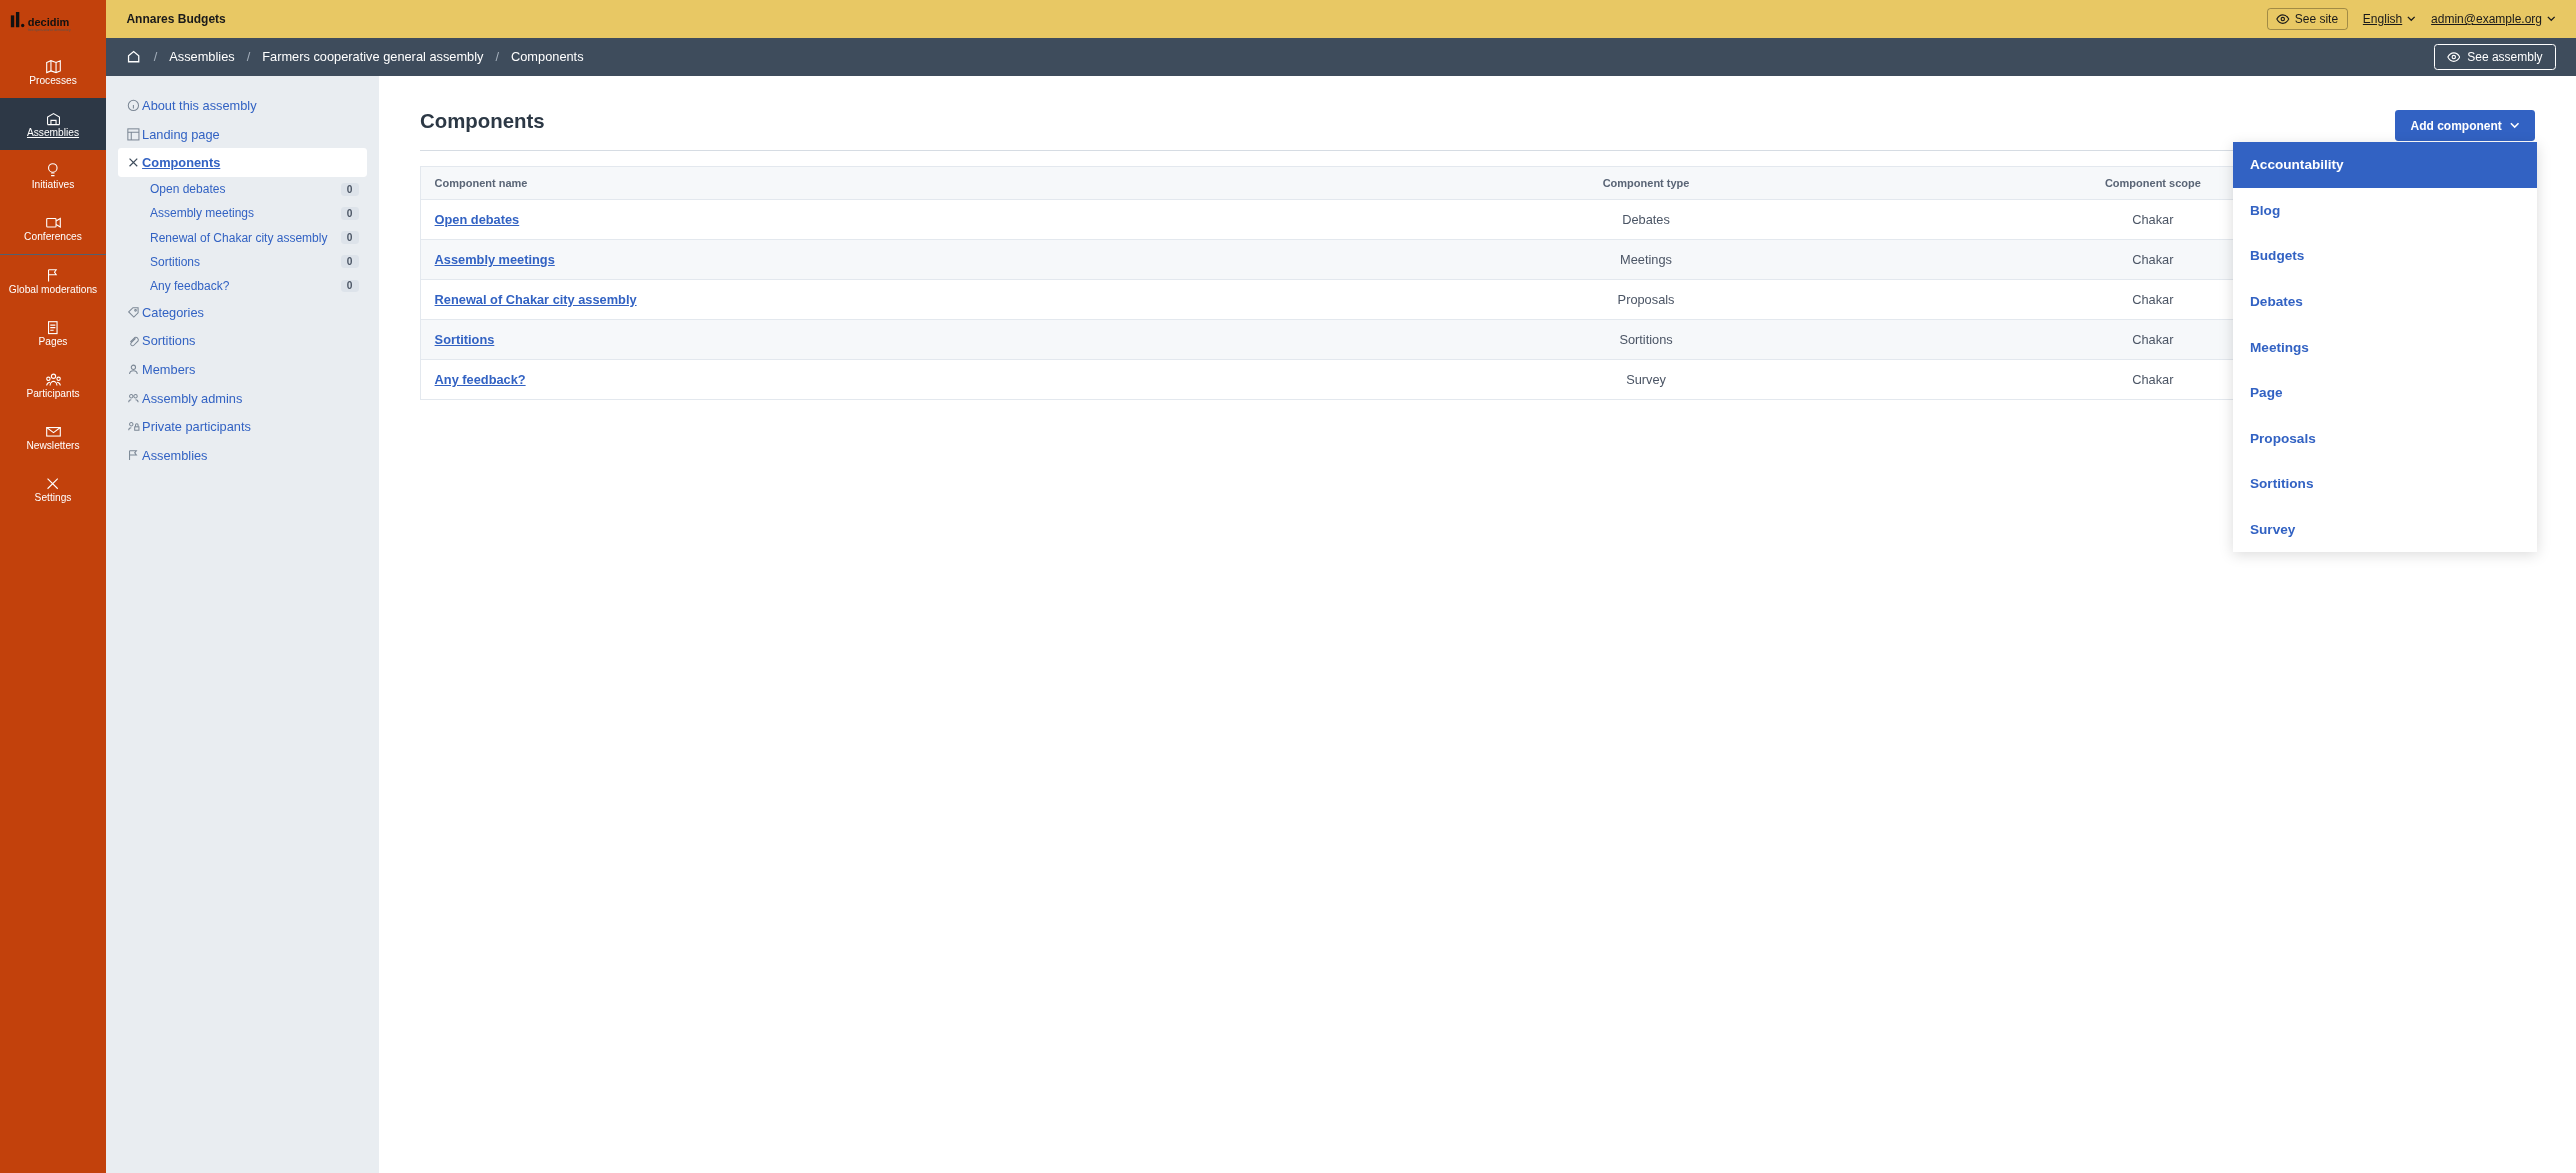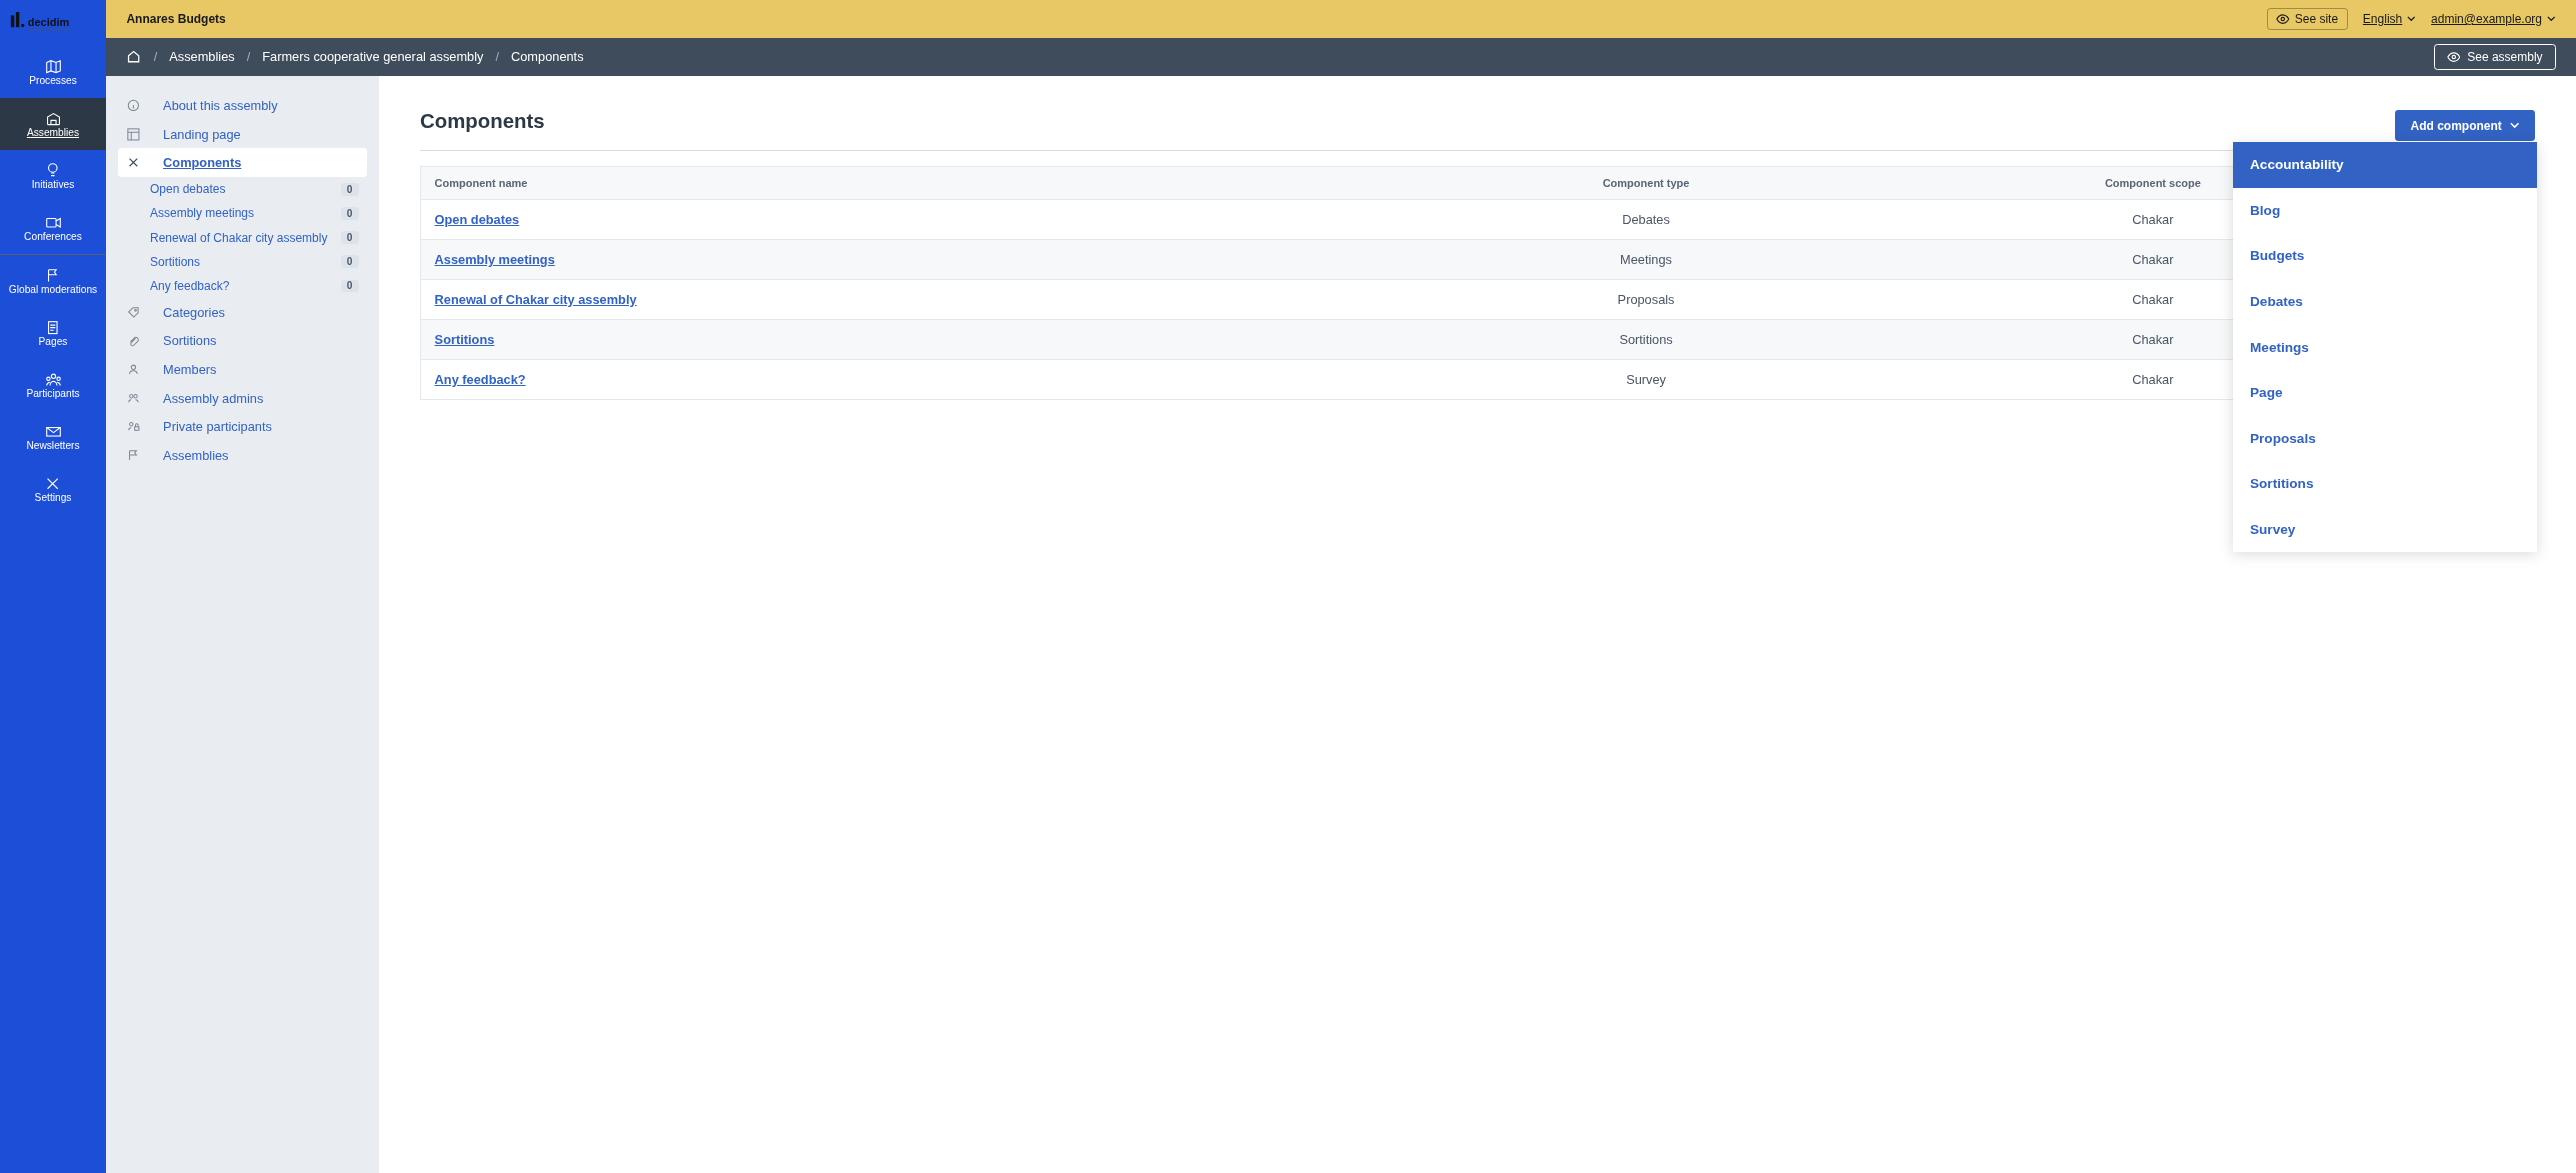--- a/index.html
+++ b/index.html
@@ -1,38 +1,38 @@
 <!DOCTYPE html>
 <html style="font-size:13.6px"><head>
 <meta charset="utf-8">
 <style>
 * { box-sizing: border-box; margin: 0; padding: 0; }
 body { font-family: -apple-system, BlinkMacSystemFont, "Segoe UI", Helvetica, Arial, sans-serif; font-size: 12px; color: #3e4c5c; background: #f3f4f6; }
 .app { display: flex; height: 100vh; }
-.left-rail { width: 106px; background: #1d4ed8; display: flex; flex-direction: column; color: #fff; flex-shrink: 0; }
+.left-rail { width: 106px; background: #c2410c; display: flex; flex-direction: column; color: #fff; flex-shrink: 0; }
 .logo { padding: 12px 8.5px; text-align: center; }
 .rail-item { display: flex; flex-direction: column; align-items: center; justify-content: center; padding: 12px 3.4px; cursor: pointer; font-size: 10.2px; gap: 0; color: #fff; text-align:center; }
 .rail-item.active { background: #2d3846; text-decoration: underline; }
 .rail-icon { width: 17px; height: 17px; display: flex; align-items: center; justify-content: center; }
 .rail-divider { height: 0.9px; background: #526070; margin: 0; }
 .main { flex: 1; display: flex; flex-direction: column; overflow: hidden; }
 .topbar { background: #e8c864; height: 38px; display: flex; align-items: center; padding: 0 20.4px; justify-content: space-between; }
 .topbar-title { font-weight: 600; color: #1a1a1a; font-size: 12px; }
 .topbar-right { display: flex; align-items: center; gap: 15.3px; }
 .topbar-link { color: #1a1a1a; font-size: 12px; cursor: pointer; display: flex; align-items: center; gap: 5.1px; }
 .topbar-link.underline { text-decoration: underline; }
 .see-site-box { border: 0.9px solid rgba(0,0,0,0.3); border-radius: 3.4px; padding: 3.4px 8.5px; text-align: center; }
 .subbar { background: #3e4c5c; height: 38px; display: flex; align-items: center; padding: 0 20.4px; color: #fff; justify-content: space-between; }
 .breadcrumb { display: flex; align-items: center; gap: 12px; font-size: 12.8px; }
 .breadcrumb a { color: #fff; text-decoration: none; cursor: pointer; }
 .bc-sep { color: #a4afbc; }
 .see-assembly-btn { border: 0.9px solid #fff; border-radius: 3.4px; padding: 5.1px 12px; color: #fff; cursor: pointer; display: flex; align-items: center; gap: 6.8px; font-size: 12px; }
 .content { flex: 1; display: flex; overflow: hidden; }
 .sidebar { width: 273px; background: #e9edf1; padding: 15.3px 12px; overflow-y: auto; flex-shrink: 0; }
-.sb-item { display: flex; align-items: center; gap: 23px; padding: 6.8px 8.5px; cursor: pointer; color: #3262c3; font-size: 12.8px; border-radius: 3.4px; text-align: center; }
+.sb-item { display: flex; align-items: center; gap: 2px; padding: 6.8px 8.5px; cursor: pointer; color: #3262c3; font-size: 12.8px; border-radius: 3.4px; text-align: center; }
 .sb-item.active { background: #fff; font-weight: 700; text-decoration: underline; }
 .sb-icon { width: 13.6px; height: 13.6px; display:flex; align-items:center; justify-content:center; color: #7b8795; flex-shrink:0;}
 .sb-sub { padding-left: 32px; }
 .sb-sub-item { display: flex; justify-content: space-between; align-items: center; padding: 5.1px 8.5px 5.1px 0; cursor: pointer; color: #3262c3; font-size: 12px; }
 .sb-count { background: #dde3ea; color: #4b5565; border-radius: 3.4px; padding: 0.9px 6px; font-size: 10.2px; font-weight:600; }
 .workspace { flex: 1; background: #fff; padding: 34px 41px; overflow-y: auto; position: relative; }
 .page-header { display: flex; justify-content: space-between; align-items: flex-start; margin-bottom: 8.5px; }
 .page-title { font-size: 20.4px; font-weight: 700; color: #2c3845; }
 .add-btn { background: #3262c3; color: #fff; border-radius: 3.4px; padding: 8.5px 15.3px; cursor: pointer; font-size: 12px; font-weight: 600; display: flex; align-items: center; gap: 8.5px; }
 .hr { height: 0.9px; background: #d6dce3; margin-bottom: 15.3px; }

